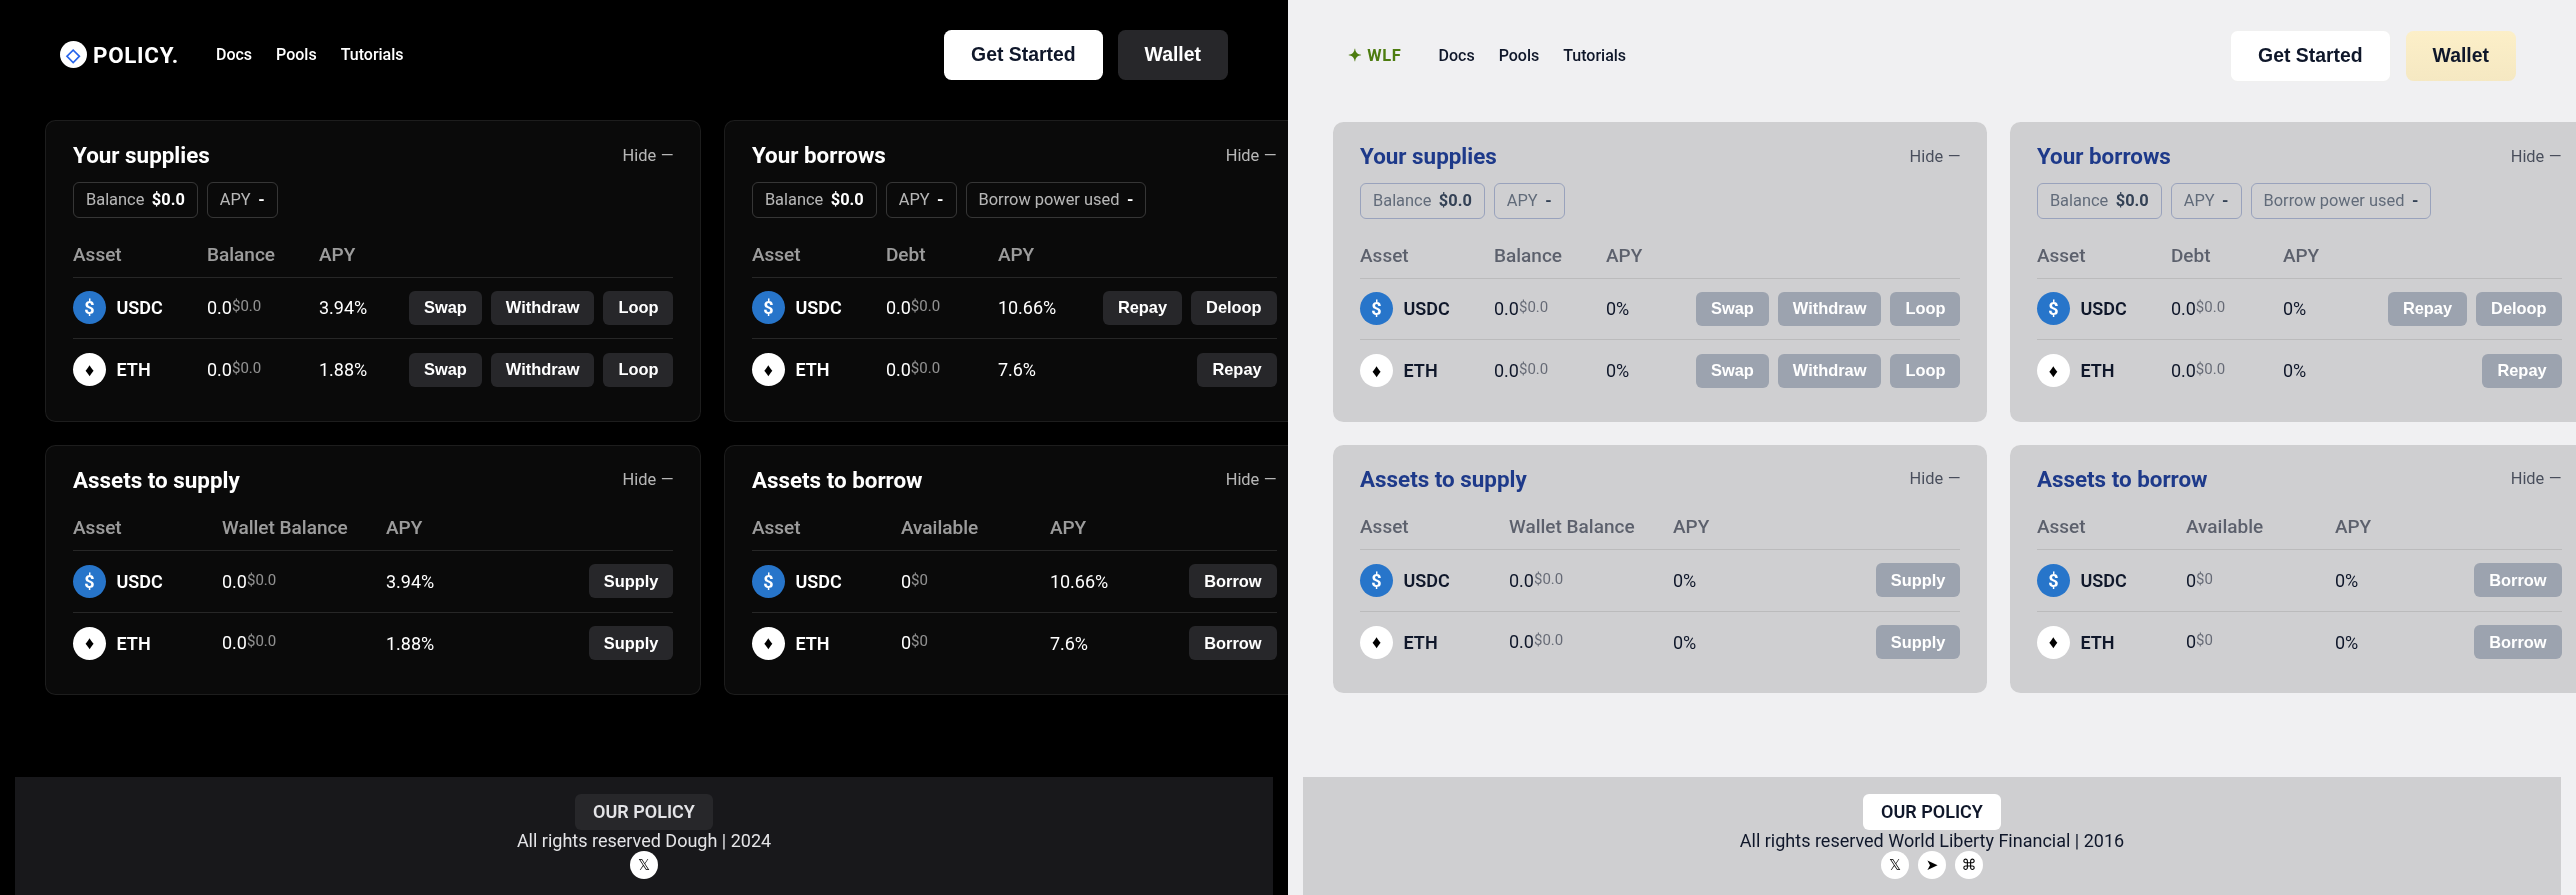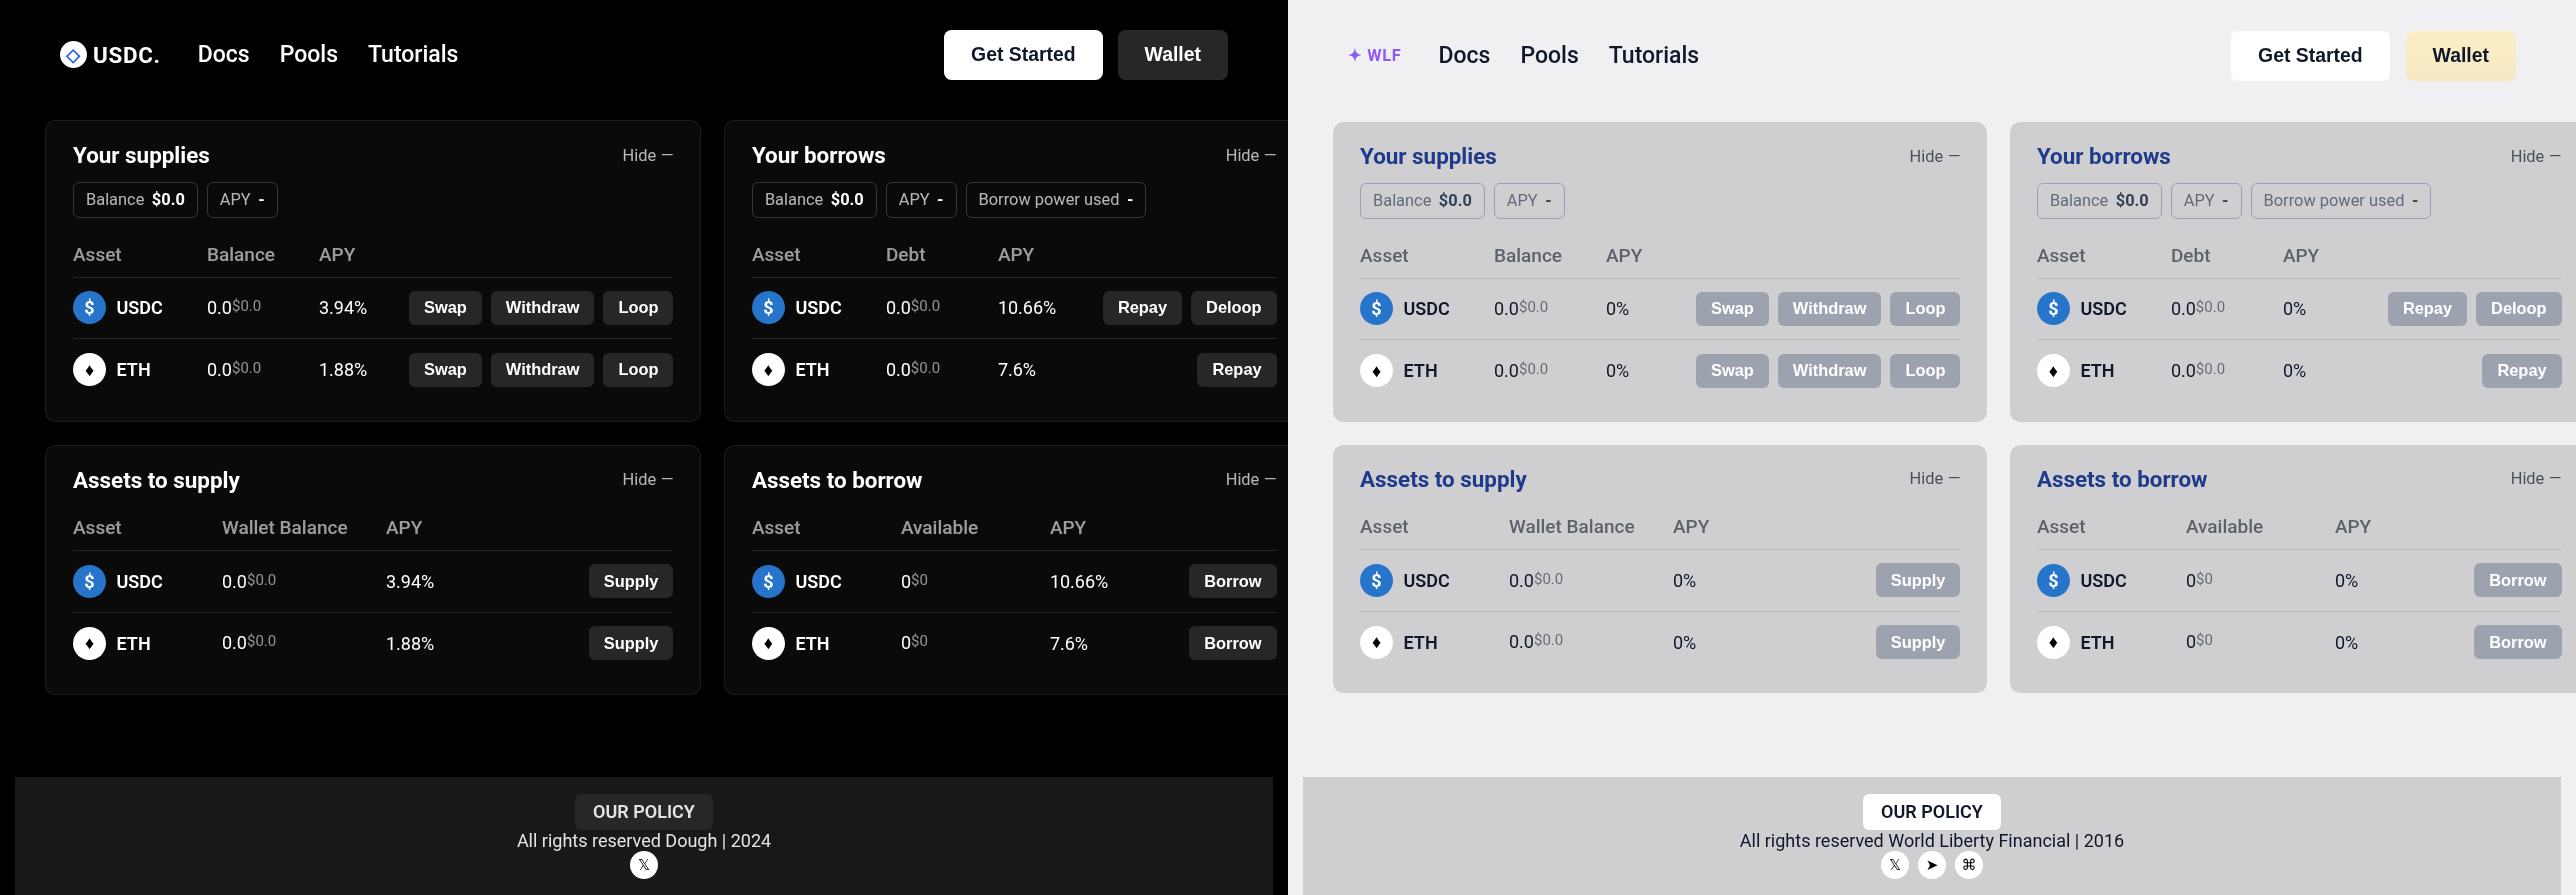--- a/index.html
+++ b/index.html
@@ -28,21 +28,21 @@
     padding: 15px 45px 0 45px;
   }
   .topbar-left { display: flex; align-items: center; gap: 37px; }
   .logo { display: flex; align-items: center; gap: 6px; font-weight: 700; font-size: 22.4px; letter-spacing: 0.7px; }
   .logo-img {
     width: 27px; height: 27px; border-radius: 50%;
     display:flex; align-items:center; justify-content:center;
     font-size:18px;
   }
   .dark .logo-img { background:#fff; color:#2563eb; }
-  .navlinks { display: flex; gap: 30px; font-size: 23px; font-weight: 500; }
+  .navlinks { display: flex; gap: 24px; font-size: 16px; font-weight: 500; }
   .dark .navlinks { color: #ffffff; }
   .light .navlinks { color: #0F172A; }
   .topbar-right { display: flex; gap: 15px; align-items: center; }
   .btn {
     border: none; cursor: pointer; font-weight: 600; border-radius: 7.5px;
     padding: 13.4px 27px; font-size: 19.4px;
   }
   .dark .btn.primary { background: #ffffff; color: #0F172A; }
   .dark .btn.secondary { background: #27272A; color: #ffffff; }
   .light .btn.primary { background: #ffffff; color: #0F172A; border:0.7px solid rgba(0,0,0,0.06);}
@@ -130,32 +130,32 @@
   .dark .policy { background:#27272A; }
   .light .policy { background:#ffffff; color:#0F172A;}
   .social { display:flex; gap:9px;}
   .social-icon {
     width:28px; height:28px; border-radius:50%;
     display:flex; align-items:center; justify-content:center;
     font-size:15px;
   }
   .dark .social-icon { background:#fff; color:#000;}
   .light .social-icon { background:#fff; color:#000;}
-  .light .logo-text { font-weight:700; font-size:16.4px; letter-spacing:0.7px; color:#8b5cf6; }
+  .light .logo-text { font-weight:700; font-size:16.4px; letter-spacing:0.7px; color:#4d7c0f; }
   .light .logo-text::before { content:"✦ "; }
 </style>
 </head>
 <body>
 
 <div class="app dark">
   <div class="topbar">
     <div class="topbar-left">
       <div class="logo">
         <span class="logo-img">◇</span>
-        <span>USDC.</span>
+        <span>POLICY.</span>
       </div>
       <div class="navlinks">
         <span>Docs</span>
         <span>Pools</span>
         <span>Tutorials</span>
       </div>
     </div>
     <div class="topbar-right">
       <button class="btn primary">Get Started</button>
       <button class="btn secondary">Wallet</button>

